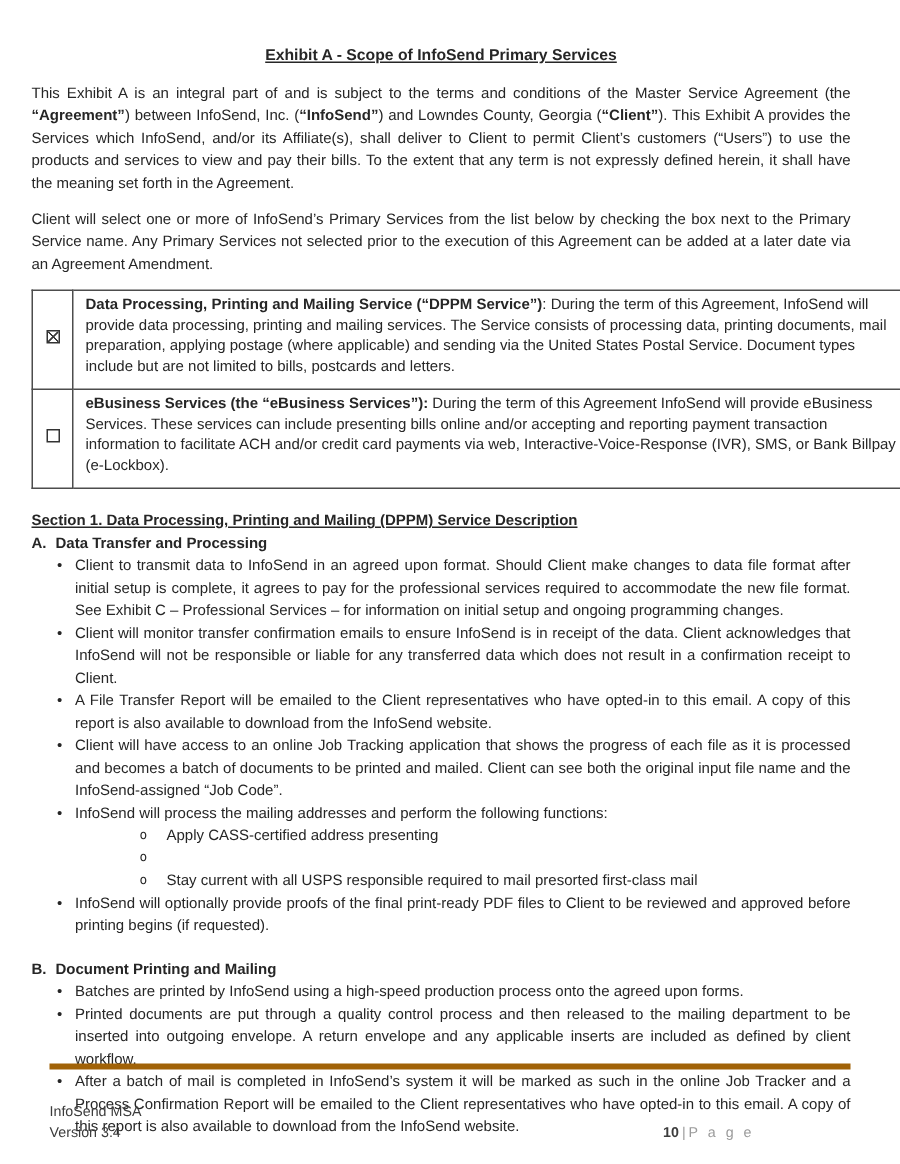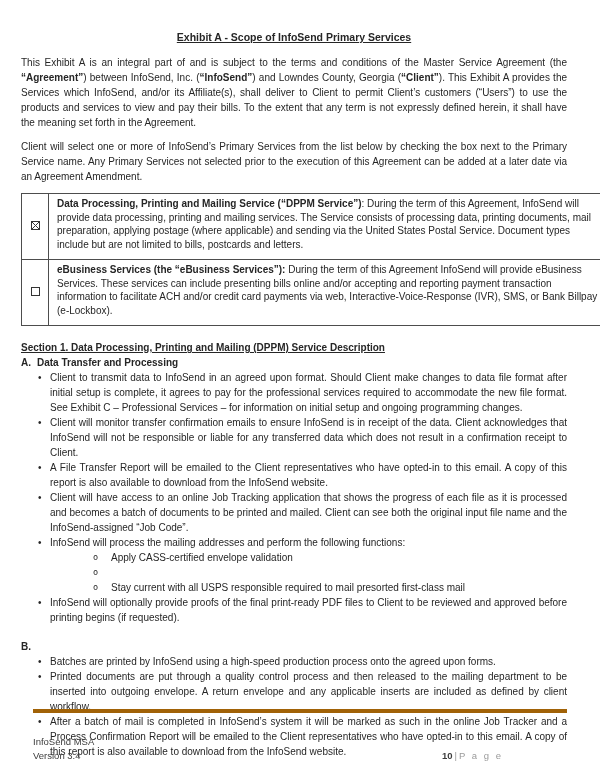--- a/index.html
+++ b/index.html
@@ -124,38 +124,39 @@
   <div class="bullet">
     <span class="m">•</span>
     <span class="btext">Client will have access to an online Job Tracking application that shows the progress of each file as it is processed and becomes a batch of documents to be printed and mailed. Client can see both the original input file name and the InfoSend-assigned “Job Code”.</span>
   </div>
   <div class="bullet">
     <span class="m">•</span>
     <span class="btext">InfoSend will process the mailing addresses and perform the following functions:</span>
   </div>
   <div class="sub">
     <span class="m">o</span>
-    <span class="btext">Apply CASS-certified envelope validation</span>
+    <span class="btext">Apply CASS-certified address presenting</span>
   </div>
   <div class="sub">
     <span class="m">o</span>
   </div>
   <div class="sub">
     <span class="m">o</span>
     <span class="btext">Stay current with all USPS responsible required to mail presorted first-class mail</span>
   </div>
   <div class="bullet">
     <span class="m">•</span>
     <span class="btext">InfoSend will optionally provide proofs of the final print-ready PDF files to Client to be reviewed and approved before printing begins (if requested).</span>
   </div>
 
   <div class="group-gap"></div>
 
   <div class="letter-row">
     <span class="letter">B.</span>
+    <span class="ltitle">Document Printing and Mailing</span>
   </div>
   <div class="bullet">
     <span class="m">•</span>
     <span class="btext">Batches are printed by InfoSend using a high-speed production process onto the agreed upon forms.</span>
   </div>
   <div class="bullet">
     <span class="m">•</span>
     <span class="btext">Printed documents are put through a quality control process and then released to the mailing department to be inserted into outgoing envelope. A return envelope and any applicable inserts are included as defined by client workflow.</span>
   </div>
   <div class="bullet">

